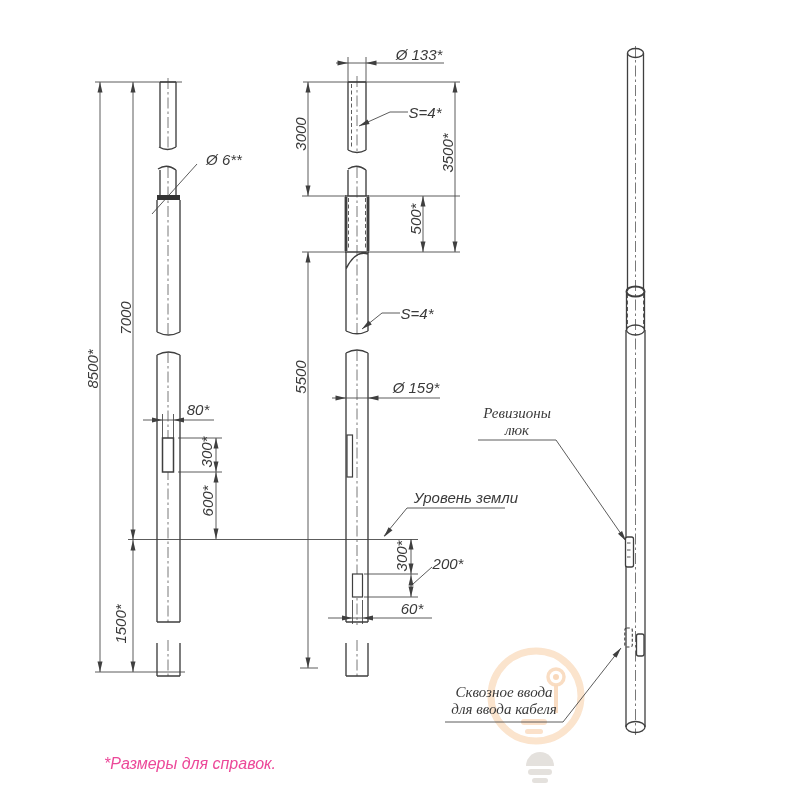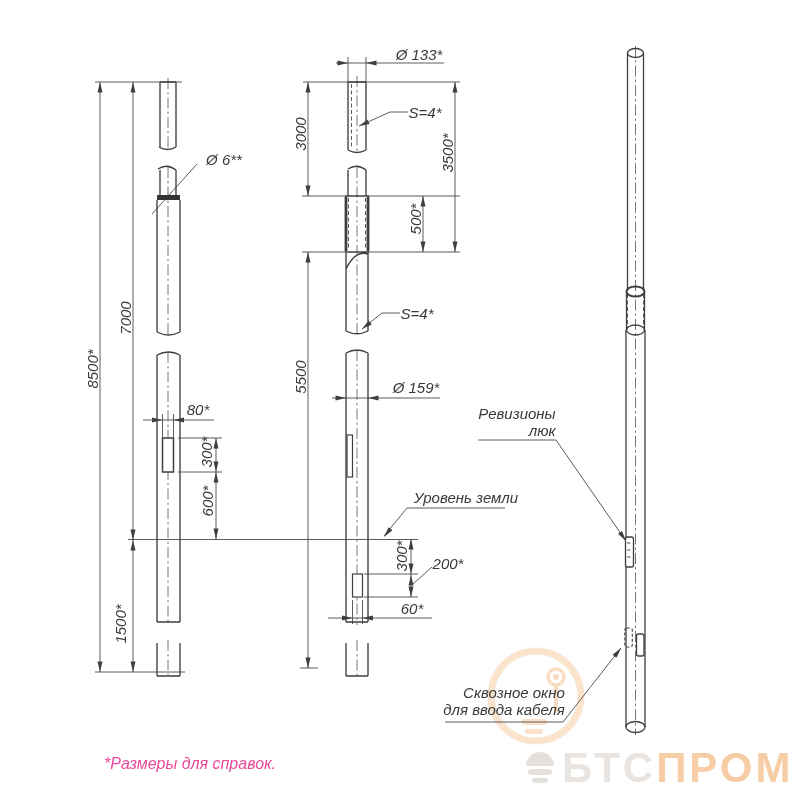--- a/index.html
+++ b/index.html
@@ -2,21 +2,21 @@
 <html><head>
 <meta charset="utf-8">
 <style>
   html,body{margin:0;padding:0;background:#ffffff;}
   #stage{position:relative;width:800px;height:800px;background:#ffffff;overflow:hidden;
          font-family:"Liberation Sans",sans-serif;}
   svg{position:absolute;left:0;top:0;}
   .lbl{position:absolute;font:italic 15px "Liberation Sans",sans-serif;color:#3a3a3a;
        white-space:nowrap;transform:translate(-50%,-50%);}
   .rot{transform:translate(-50%,-50%) rotate(-90deg);}
-  .blk{text-align:right;}
+  .blk{text-align:center;font-family:Liberation Serif, serif;}
   .fn{position:absolute;font:italic 16px "Liberation Sans",sans-serif;color:#ec4899;white-space:nowrap;}
   #wm-text{position:absolute;left:562px;top:744px;font-weight:bold;font-size:42px;
            letter-spacing:3px;white-space:nowrap;font-family:"Liberation Sans",sans-serif;}
 </style>
 </head>
 <body>
 
 <div id="stage">
 
 <svg width="800" height="800" viewBox="0 0 800 800">
@@ -165,23 +165,20 @@
 <div class="lbl" style="left:412px;top:608px">60*</div>
 
 <div class="lbl" style="left:466px;top:497px">Уровень земли</div>
 
 <div class="lbl blk" style="left:517px;top:422px">
   <div>Ревизионы</div>
   <div>люк</div>
 </div>
 
 <div class="lbl blk" style="left:504px;top:701px">
-  <div>Сквозное окно</div>
+  <div>Сквозное ввода</div>
   <div>для ввода кабеля</div>
 </div>
 
 <div class="fn" style="left:104px;top:755px">*Размеры для справок.</div>
 
-<div id="wm-text">
-  <span id="wm1" style="color: rgb(233, 228, 223);">БТС</span><span id="wm2" style="color: rgb(247, 205, 166);">ПРОМ</span>
-</div>
 
 </div>
 
 </body></html>

